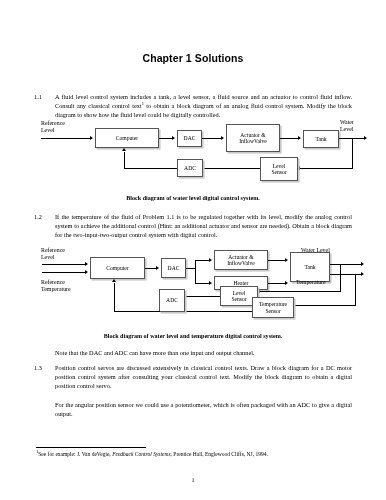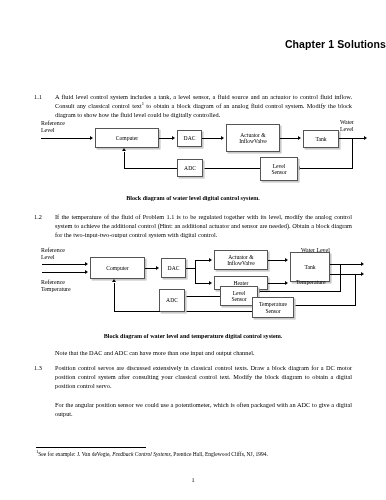--- a/index.html
+++ b/index.html
@@ -12,24 +12,24 @@
     width: 386px;
     height: 500px;
     background: #ffffff;
     overflow: hidden;
     font-family: "Liberation Serif", "DejaVu Serif", serif;
     color: #000000;
     box-sizing: border-box;
   }
   .page-title {
     position: absolute;
-    top: 38px;
+    top: 52px;
     left: 0;
     width: 386px;
-    text-align: right;
+    text-align: center;
     font-family: "Liberation Sans", "DejaVu Sans", sans-serif;
     font-weight: bold;
     font-size: 10.5px;
     letter-spacing: 0.1px;
   }
   .prob {
     position: absolute;
     left: 34px;
     width: 318px;
     font-size: 6.3px;

